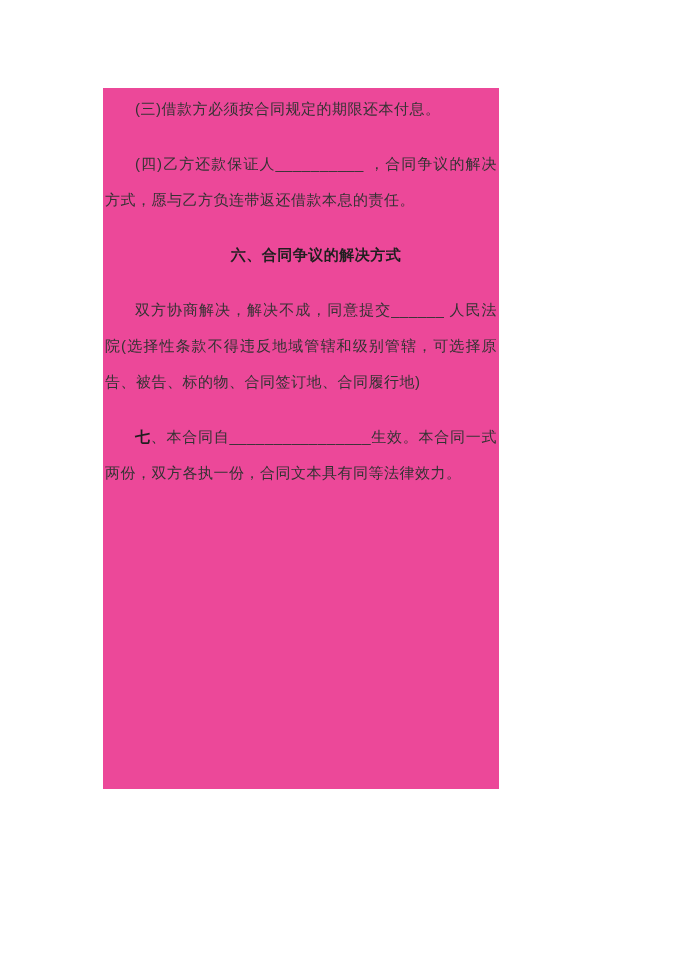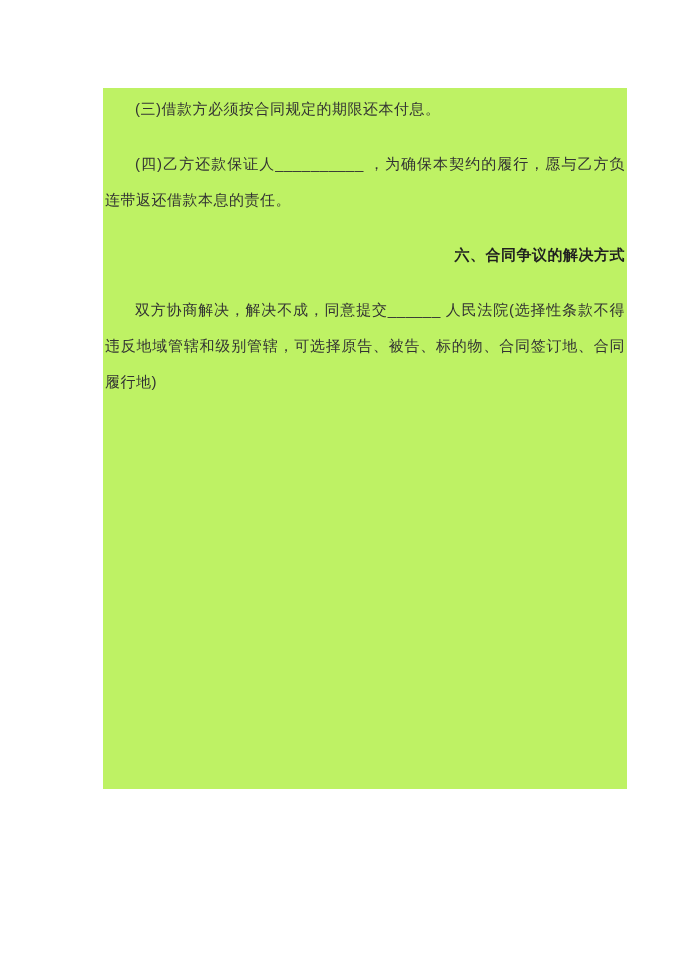--- a/index.html
+++ b/index.html
@@ -11,62 +11,63 @@
     width: 690px;
     height: 976px;
     position: relative;
     font-family: "Liberation Sans", sans-serif;
     overflow: hidden;
   }
   .doc-panel {
     position: absolute;
     left: 103px;
     top: 88px;
-    width: 524px;
+    width: 396px;
     min-height: 701px;
     box-sizing: border-box;
-    background: #bef264;
+    background: #ec4899;
     padding: 3px 2px 6px 2px;
     color: #333333;
     font-size: 15px;
     line-height: 36px;
     letter-spacing: 0.5px;
   }
   .para {
     margin: 19px 0 0 0;
     text-indent: 2em;
     text-align: justify;
     text-justify: inter-ideograph;
   }
   .para:first-child {
     margin-top: 0;
   }
   .heading {
     font-weight: bold;
     color: #1f1f1f;
-    text-align: right;
+    text-align: center;
   }
   .bold {
     font-weight: bold;
     color: #1f1f1f;
   }
   .date-gap {
     margin-left: 32px;
   }
 </style>
 </head>
 <body>
 
 <div class="doc-panel">
 
   <p class="para">(三)借款方必须按合同规定的期限还本付息。</p>
 
-  <p class="para">(四)乙方还款保证人__________ ，为确保本契约的履行，愿与乙方负连带返还借款本息的责任。</p>
+  <p class="para">(四)乙方还款保证人__________ ，合同争议的解决方式，愿与乙方负连带返还借款本息的责任。</p>
 
 
   <p class="para heading">六、合同争议的解决方式</p>
 
   <p class="para">双方协商解决，解决不成，同意提交______ 人民法院(选择性条款不得违反地域管辖和级别管辖，可选择原告、被告、标的物、合同签订地、合同履行地)</p>
 
+  <p class="para"><span class="bold">七</span><span>、本合同自________________生效。本合同一式两份，双方各执一份，合同文本具有同等法律效力。</span></p>
 
 
 
 </div>
 
 </body></html>

